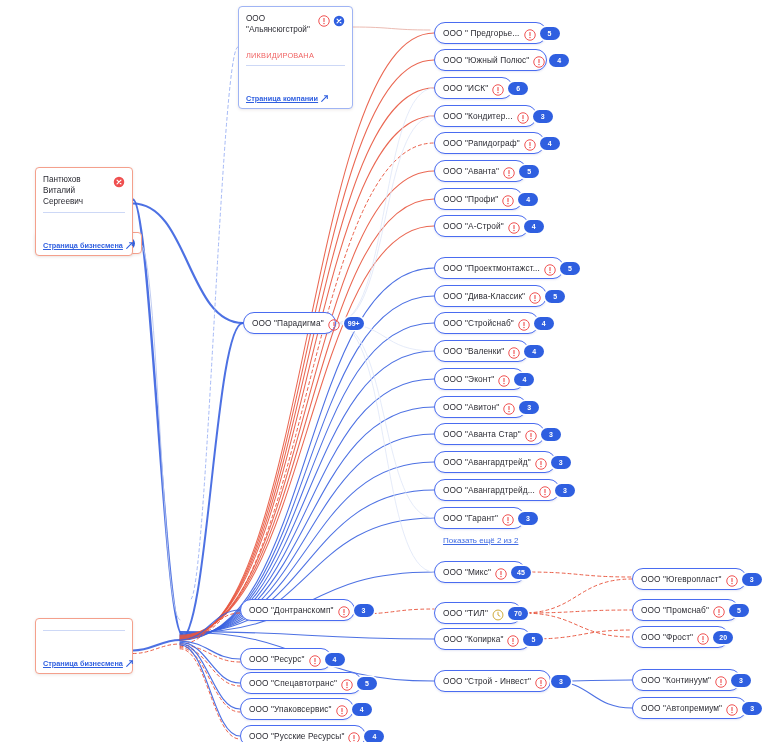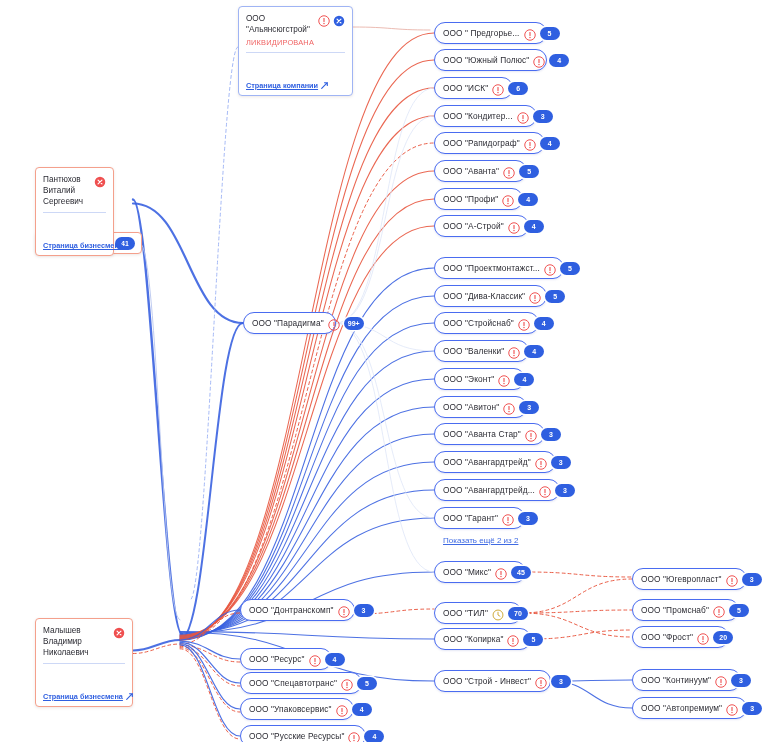--- a/index.html
+++ b/index.html
@@ -443,61 +443,51 @@
       <rect x="7.25" y="4" width="1.5" height="5.2" rx="0.7" fill="#ef4f4f"></rect>
       <circle cx="8" cy="11.4" r="0.95" fill="#ef4f4f"></circle>
     </svg></span>
             <span class="xbtn">
     <svg viewBox="0 0 16 16" width="12" height="12">
       <circle cx="8" cy="8" r="7" fill="#2f5fe0"></circle>
       <path d="M5.4 5.4 L10.6 10.6 M10.6 5.4 L5.4 10.6" stroke="#fff" stroke-width="1.6" stroke-linecap="round"></path>
     </svg></span>
           </span>
      </div>
-        <div style="font-size:7.4px;color:#f06464;margin-top:3px;letter-spacing:.2px;">ЛИКВИДИРОВАНА</div>
+        <div style="font-size:7.4px;color:#f06464;margin-top:16px;letter-spacing:.2px;">ЛИКВИДИРОВАНА</div>
         <div class="sep"></div>
      <a class="lnk" href="#">
         <span>Страница компании</span>
           <span class="extico">
     <svg viewBox="0 0 10 10" width="7" height="7">
       <path d="M1 9 L9 1 M5 1 H9 V5" stroke="#2f5fe0" stroke-width="1.6" fill="none" stroke-linecap="round"></path>
     </svg></span>
      </a>
       </div>
-      <div class="node card" style="left: 35px; top: 167px; width: 79px;">
+      <div class="node card" style="left: 35px; top: 167px; width: 98px;">
         <div class="row1">
        <span class="nm">Пантюхов Виталий Сергеевич</span>
        <span style="display:flex;gap:3px;flex:0 0 auto;">
             <span class="xbtn">
     <svg viewBox="0 0 16 16" width="12" height="12">
       <circle cx="8" cy="8" r="7" fill="#ef4f4f"></circle>
       <path d="M5.4 5.4 L10.6 10.6 M10.6 5.4 L5.4 10.6" stroke="#fff" stroke-width="1.6" stroke-linecap="round"></path>
     </svg></span>
           </span>
      </div>
         <div class="sep"></div>
      <a class="lnk" href="#">
         <span>Страница бизнесмена</span>
           <span class="extico">
     <svg viewBox="0 0 10 10" width="7" height="7">
       <path d="M1 9 L9 1 M5 1 H9 V5" stroke="#2f5fe0" stroke-width="1.6" fill="none" stroke-linecap="round"></path>
     </svg></span>
      </a>
       </div>
       <div class="node card" style="left: 35px; top: 618px; width: 98px;">
-        <div class="row1">
-       <span class="nm">Малышев Владимир Николаевич</span>
-       <span style="display:flex;gap:3px;flex:0 0 auto;">
-            <span class="xbtn">
-    <svg viewBox="0 0 16 16" width="12" height="12">
-      <circle cx="8" cy="8" r="7" fill="#ef4f4f"></circle>
-      <path d="M5.4 5.4 L10.6 10.6 M10.6 5.4 L5.4 10.6" stroke="#fff" stroke-width="1.6" stroke-linecap="round"></path>
-    </svg></span>
-          </span>
-     </div>
         <div class="sep"></div>
      <a class="lnk" href="#">
         <span>Страница бизнесмена</span>
           <span class="extico">
     <svg viewBox="0 0 10 10" width="7" height="7">
       <path d="M1 9 L9 1 M5 1 H9 V5" stroke="#2f5fe0" stroke-width="1.6" fill="none" stroke-linecap="round"></path>
     </svg></span>
      </a>
       </div>
       <a class="morelink" href="#" style="left: 443px; top: 536px;">Показать ещё 2 из 2</a>

